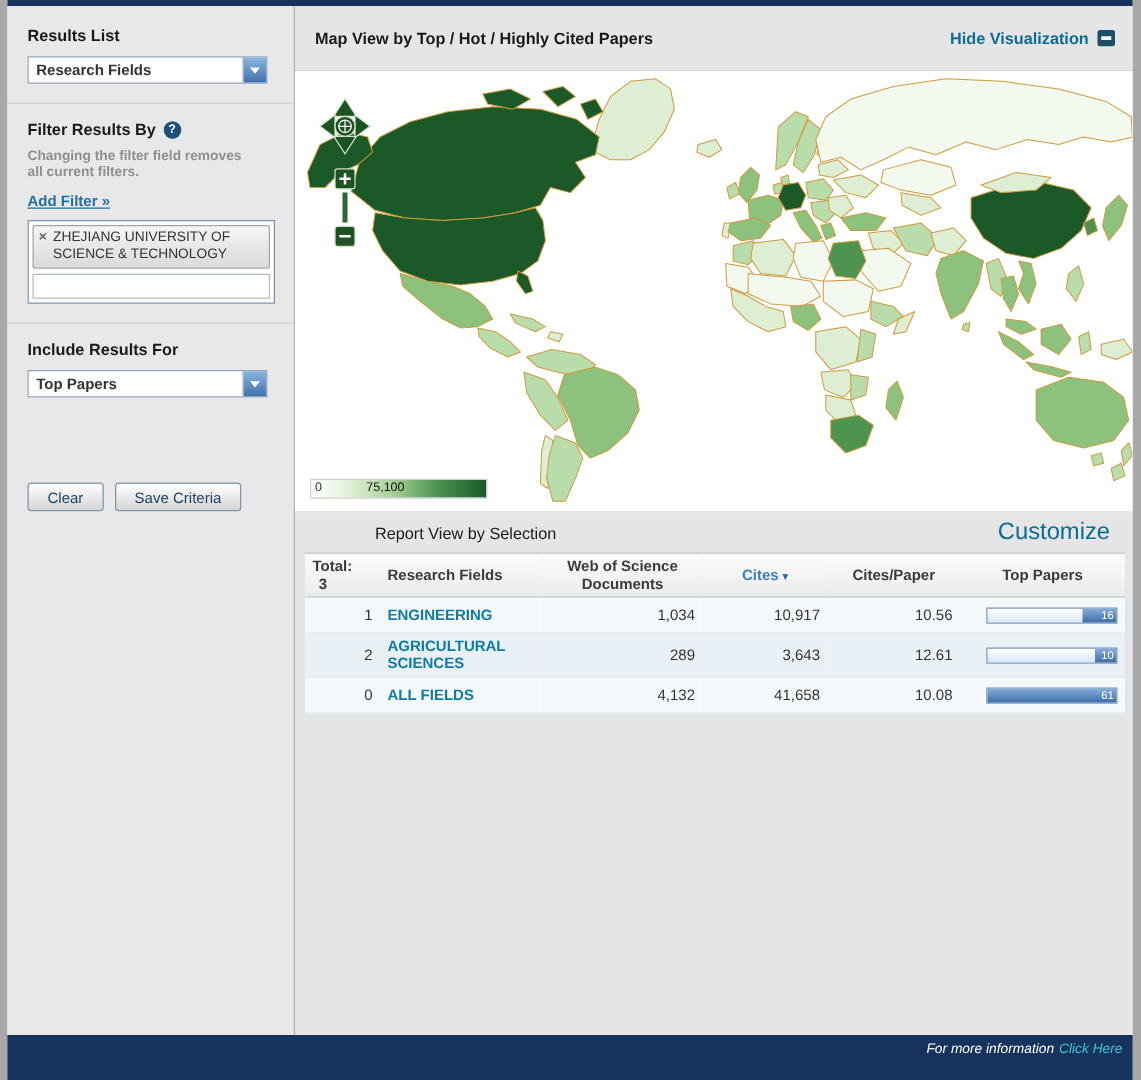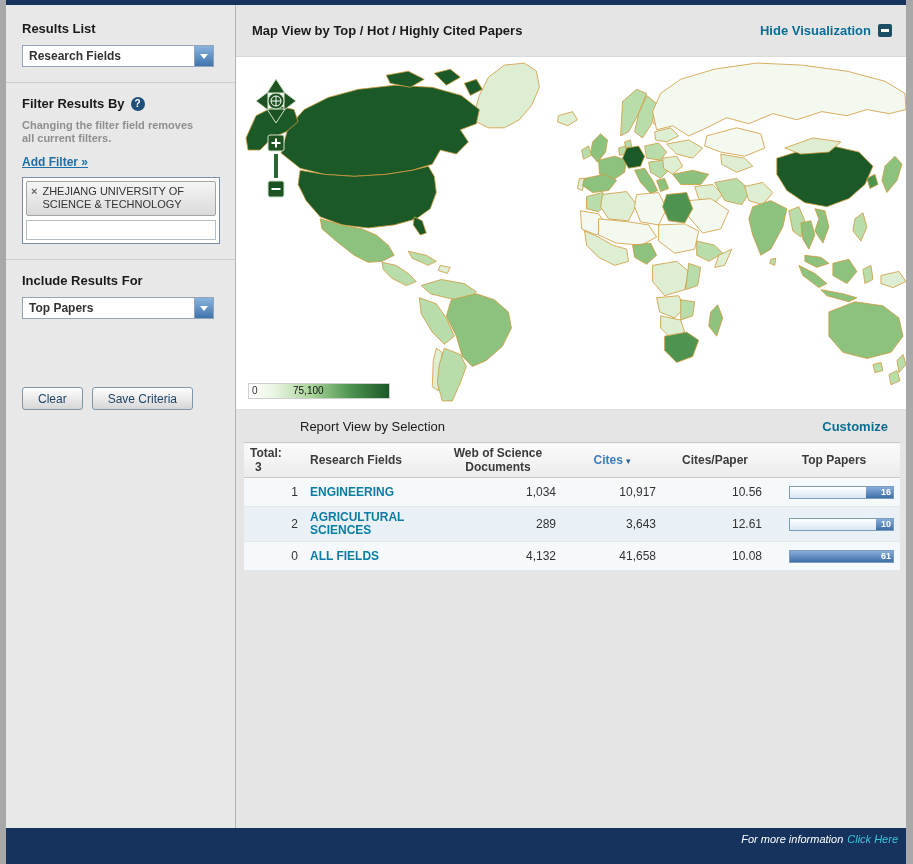--- a/index.html
+++ b/index.html
@@ -74,21 +74,21 @@
   .map-controls { position:absolute; left:18px; top:20px; }
 
   .legend { position:absolute; left:12px; bottom:10px; width:140px; height:14px;
     background:linear-gradient(to right,#ffffff 0%,#e9f4e2 18%,#a9d49a 45%,#4e9450 72%,#1b5a28 100%);
     border:1px solid #cfcfcf; }
   .legend-min { position:absolute; left:3px; top:1px; font-size:10px; color:#333; }
   .legend-max { position:absolute; left:44px; top:1px; font-size:10px; color:#111; }
 
   .report-header { height:32px; display:flex; align-items:center; justify-content:space-between; padding:0 18px 0 16px; }
   .report-title { font-size:13px; font-weight:normal; color:#1a1a1a;margin-left:48px; }
-  .customize { color:#0a6d94; font-weight:bold; font-size:13px; text-decoration:none; cursor:pointer; }
+  .customize { color:#0a6d94; font-weight:normal; font-size:19px; text-decoration:none; cursor:pointer; }
 
   table.report { border-collapse:collapse; font-size:12px; color:#333; margin:0 6px 0 8px; width:calc(100% - 14px); table-layout:fixed; }
   table.report thead th {
     background:linear-gradient(#fbfbfb,#ebebeb); border-top:1px solid #c8c8c8; border-bottom:1px solid #c8c8c8;
     font-weight:bold; color:#3b3b3b; padding:3px 6px; font-size:12px; line-height:14px; vertical-align:middle;
   }
   th.h-rank { text-align:left; font-weight:normal; padding-left:10px; }
   th.h-rank .total-num { padding-left:5px; }
   th.h-field { text-align:left; padding-left:13px; }
   th.h-center { text-align:center; }
@@ -103,21 +103,21 @@
   td.c-bar { padding-right:6px; }
   .bar-track {
     width:105px; height:13px; border:1px solid #7e9cc0; box-sizing:border-box;
     background:linear-gradient(#ffffff,#d9e6f4); position:relative; margin-left:auto;
   }
   .bar-fill {
     position:absolute; right:0; top:0; bottom:0;
     background:linear-gradient(#86acd9,#3f6fa8);
     display:flex; align-items:center; justify-content:flex-end;
   }
-  .bar-fill span { color:#fff; font-size:9px; font-weight:bold; padding-right:2px; }
+  .bar-fill span { color:#fff; font-size:9px; font-weight:normal; padding-right:2px; }
 </style>
 </head>
 <body>
 
 <div class="topbar"></div>
 
 <div class="app">
 
   <aside class="sidebar">
     <div class="sb-heading">Results List</div>

